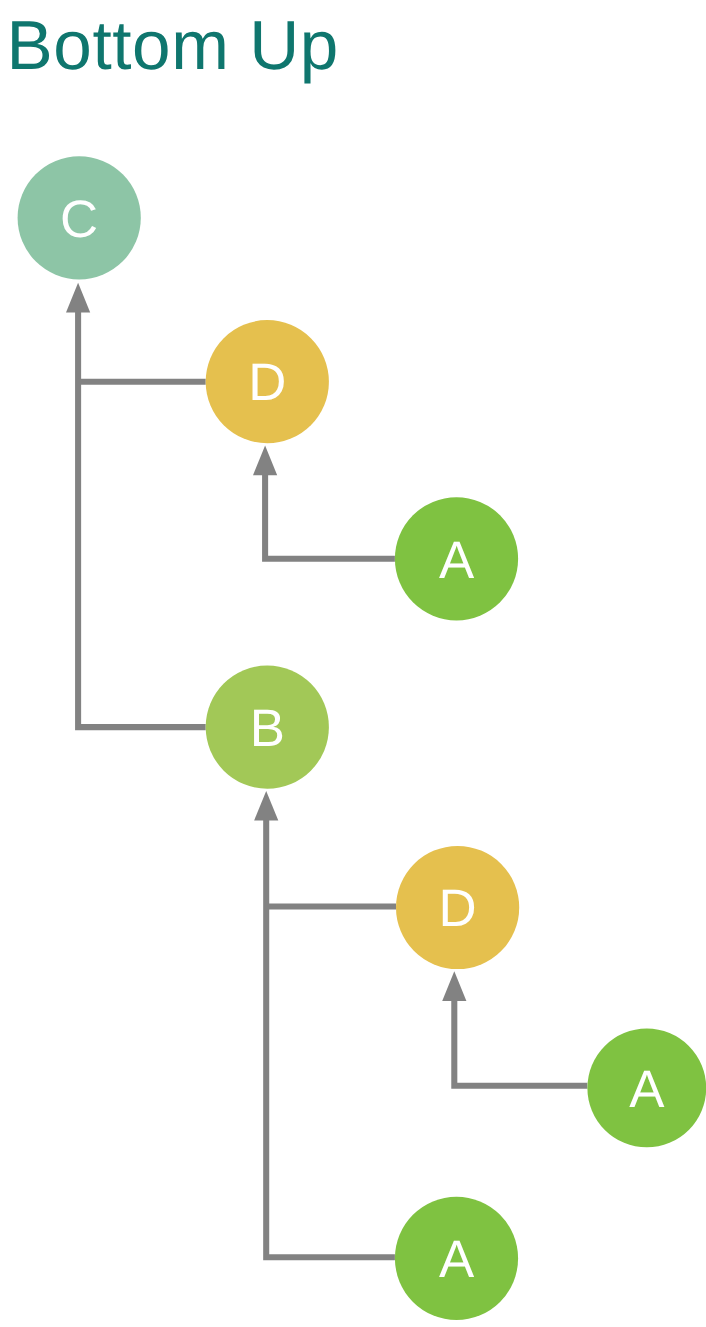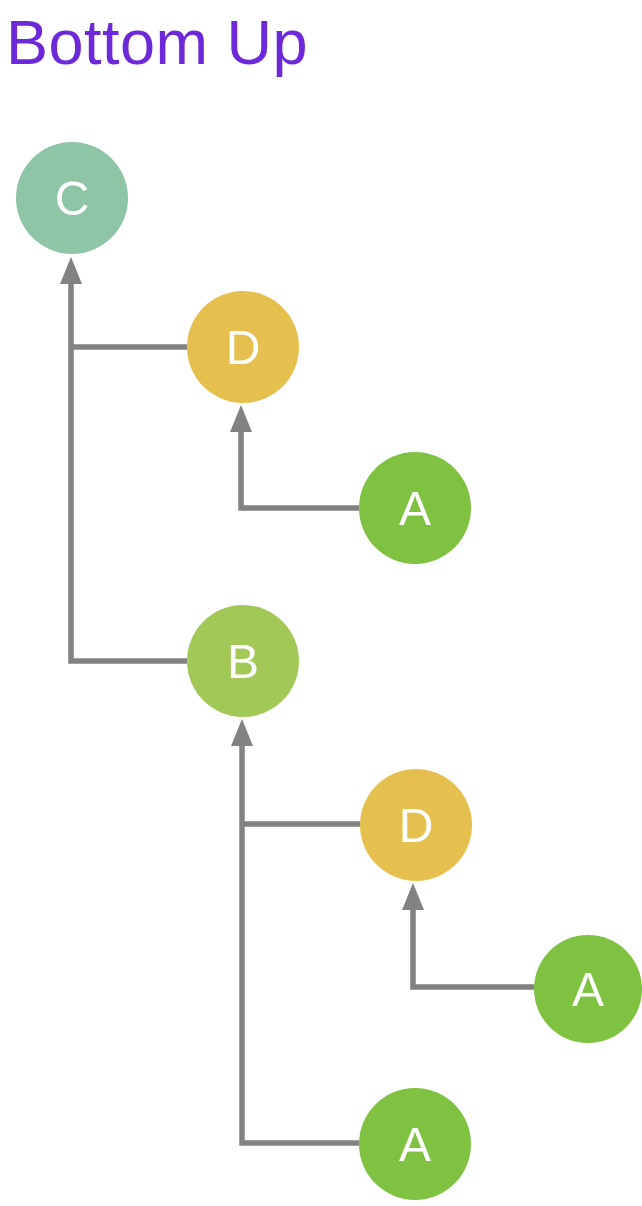--- a/index.html
+++ b/index.html
@@ -60,14 +60,14 @@
       <text x="415" y="525.04" text-anchor="middle" font-size="48" fill="#ffffff" class="node-label">A</text>
       <circle cx="243" cy="661" r="56" fill="#a2c857"></circle>
       <text x="243" y="678.04" text-anchor="middle" font-size="48" fill="#ffffff" class="node-label">B</text>
       <circle cx="416" cy="825" r="56" fill="#e5c04e"></circle>
       <text x="416" y="842.04" text-anchor="middle" font-size="48" fill="#ffffff" class="node-label">D</text>
       <circle cx="588" cy="989" r="54" fill="#7fc241"></circle>
       <text x="588" y="1006.04" text-anchor="middle" font-size="48" fill="#ffffff" class="node-label">A</text>
       <circle cx="415" cy="1144" r="56" fill="#7fc241"></circle>
       <text x="415" y="1161.04" text-anchor="middle" font-size="48" fill="#ffffff" class="node-label">A</text>
     </svg>
-  <div id="title" style="color: #6d28d9;">Bottom Up</div>
+  <div id="title" style="color: #0f766e;">Bottom Up</div>
 </div>
 
 </body></html>

